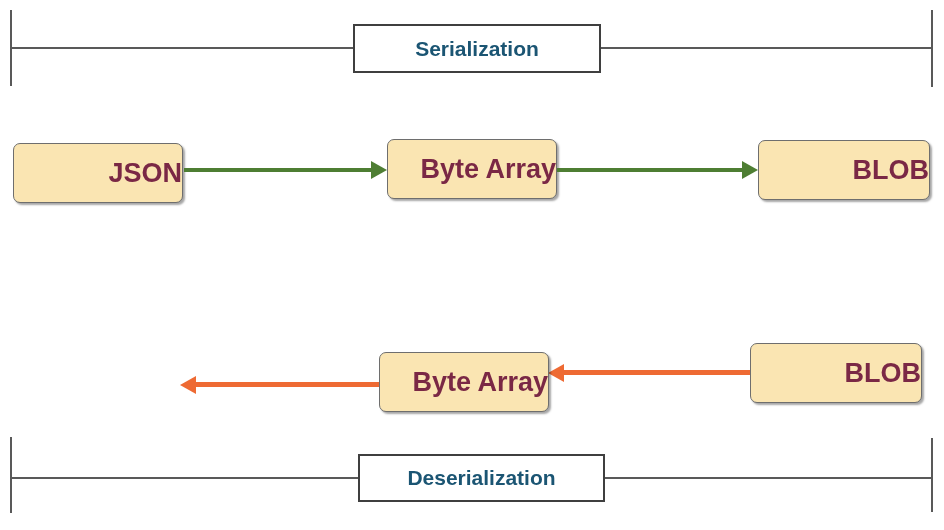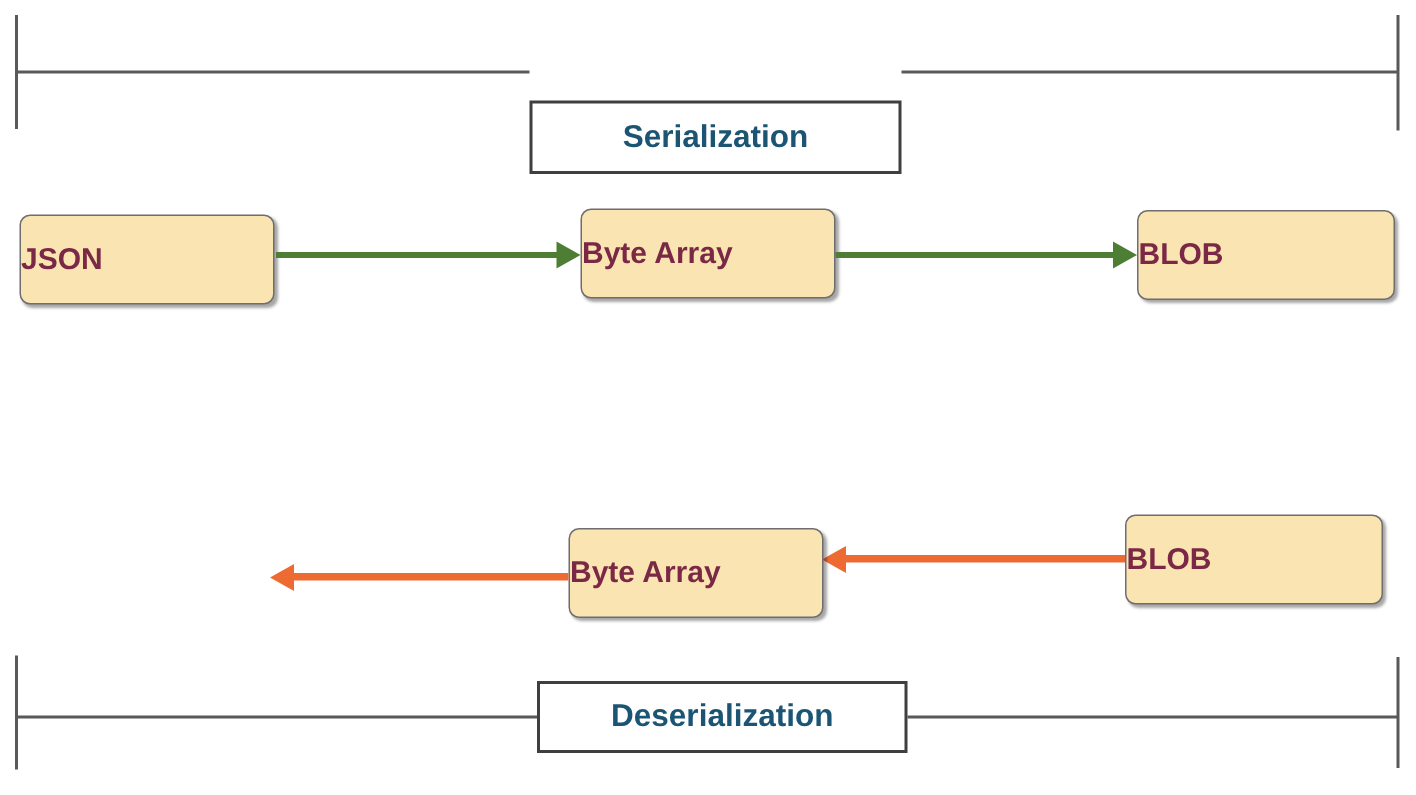--- a/index.html
+++ b/index.html
@@ -44,23 +44,23 @@
 
   
   .node-box {
     position: absolute;
     background: #fae5b2;
     border: 1.5px solid #6e6e6e;
     border-radius: 7px;
     box-shadow: 2px 2px 2px rgba(0,0,0,0.35);
     display: flex;
     align-items: center;
-    justify-content: flex-start;
+    justify-content: flex-end;
     font-weight: bold;
-    font-size: 20px;
+    font-size: 27px;
     color: #7a2845;
     box-sizing: border-box;
   }
 
   
   .arrow-line {
     position: absolute;
   }
   .arrow-line.green { background: #4e7e33; height: 4px; }
   .arrow-line.orange { background: #ee6a33; height: 5px; }
@@ -77,21 +77,21 @@
   .arrow-head.left-orange {
     border-top: 9px solid transparent;
     border-bottom: 9px solid transparent;
     border-right: 16px solid #ee6a33;
   }
 
   
   
   #ser-vline-left   { left: 10px;  top: 10px;  height: 76px; }
   #ser-hline-left   { left: 10px;  top: 47px;  width: 343px; }
-  #ser-title        { left: 353px; top: 24px;  width: 248px; height: 49px; margin-top: 43px; }
+  #ser-title        { left: 353px; top: 24px;  width: 248px; height: 49px; }
   #ser-hline-right  { left: 601px; top: 47px;  width: 331px; }
   #ser-vline-right  { left: 931px; top: 10px;  height: 77px; }
 
   
   #json-node        { left: 13px;  top: 143px; width: 170px; height: 60px; }
   #ser-bytearray    { left: 387px; top: 139px; width: 170px; height: 60px; }
   #ser-blob         { left: 758px; top: 140px; width: 172px; height: 60px; }
   #ser-arrow1-line  { left: 184px; top: 168px; width: 188px; }
   #ser-arrow1-head  { left: 371px; top: 161px; }
   #ser-arrow2-line  { left: 557px; top: 168px; width: 186px; }

